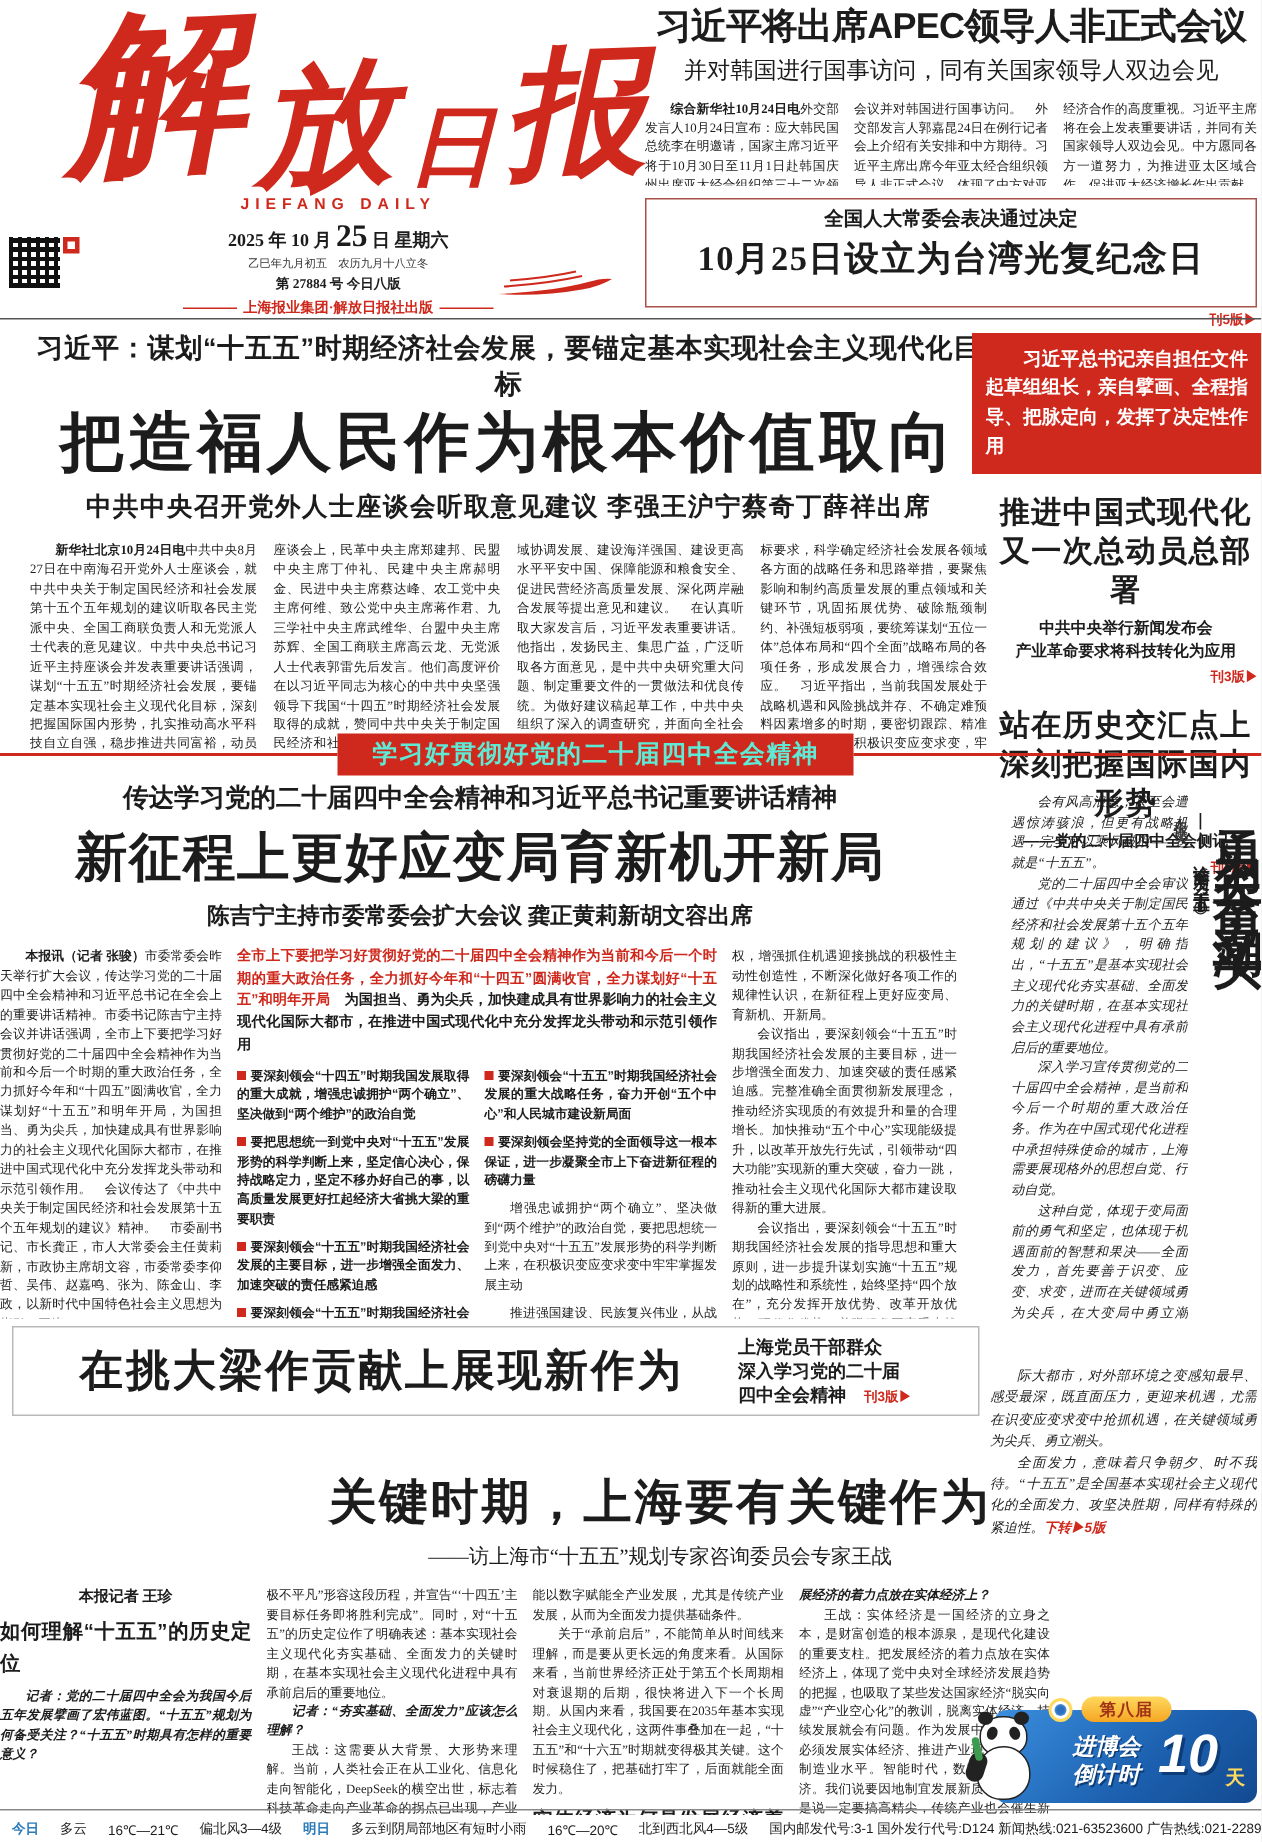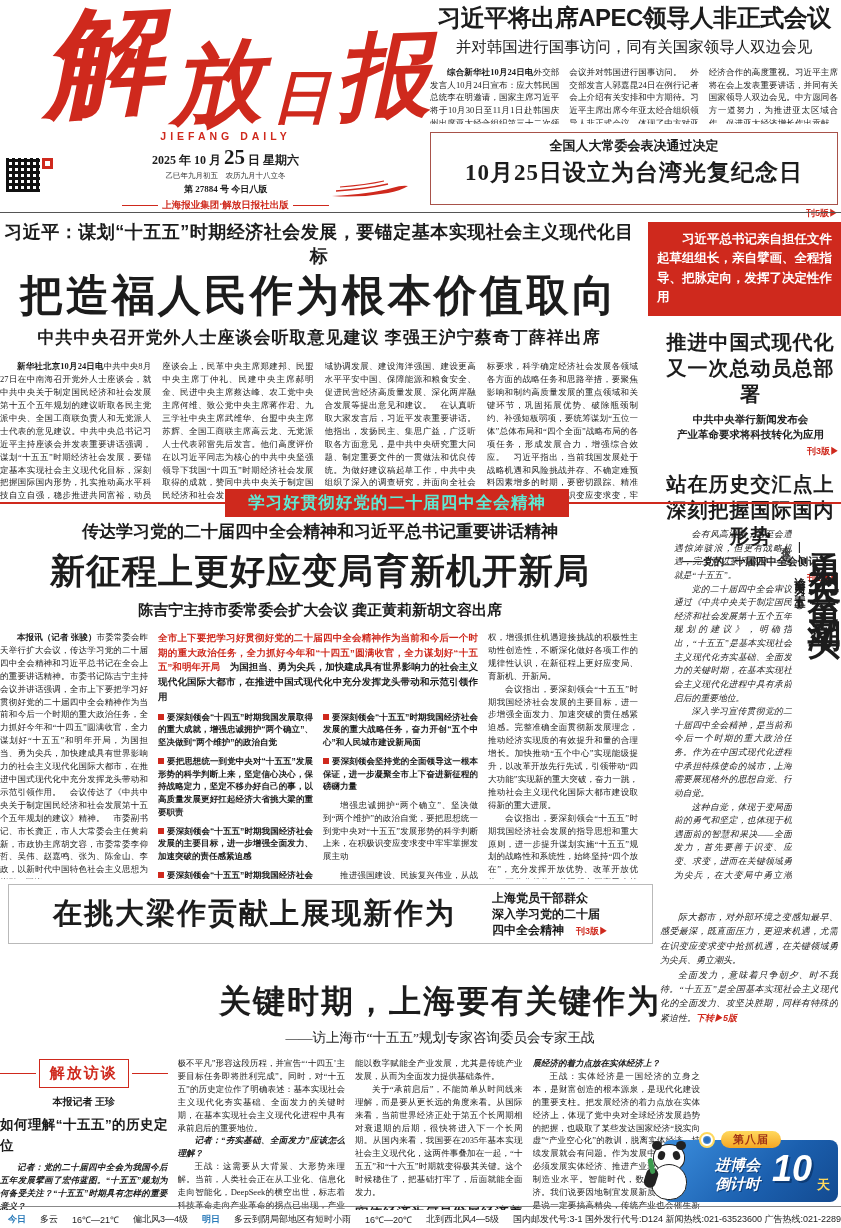--- a/index.html
+++ b/index.html
@@ -51,21 +51,21 @@
   .apec-cols{display:flex;gap:10px;margin-top:8px;height:58px;}
   .apec-cols>div{flex:1;}
   .tw-box{margin-top:8px;border:1.5px solid #a8524a;padding:4px 4px 16px;text-align:center;}
   .tw-k{font-size:13px;}
   .tw-h{font-size:23px;font-weight:bold;letter-spacing:1px;margin-top:2px;}
   .tw-ref{text-align:right;margin-top:2px;}
 
   .rule-top{left:0;top:212px;width:841px;border-top:1px solid #555;}
 
   
-  .main{left:0;top:220px;width:638px;text-align:center;}
+  .main{left:0;top:220px;width:638px;text-align:center;padding-left:20px;}
   .main-k{font-size:18px;letter-spacing:0.5px;}
   .main-h{font-size:43px;letter-spacing:3px;margin-top:4px;line-height:1.1;}
   .main-sub{font-size:17px;font-weight:bold;margin-top:7px;letter-spacing:1px;}
   .main-cols{display:flex;gap:11px;margin-top:11px;height:140px;text-align:left;}
   .main-cols>div{flex:1;}
 
   
   .sidebar{left:648px;top:222px;width:193px;}
   .quote{background:var(--red);color:#fff;padding:8px 9px;font-size:12.5px;line-height:1.55;
          font-family:"Liberation Sans",sans-serif;font-weight:bold;text-align:justify;}
@@ -324,23 +324,20 @@
       <div>深入学习党的二十届</div>
       <div><span>四中全会精神</span>　<span class="pref">刊3版▶</span></div>
     </div>
   </div>
 
   <div class="abs iv">
     <div class="iv-h hei">关键时期，上海要有关键作为</div>
     <div class="iv-sub">——访上海市“十五五”规划专家咨询委员会专家王战</div>
     <div class="iv-body">
       <div class="iv-c small just clip">
-        <div class="badge-wrap">
-            <span class="badge">解放访谈</span>
-          </div>
         <div class="rep">本报记者  王珍</div>
         <div class="qh">如何理解“十五五”的历史定位</div>
         <p class="ind qp">记者：党的二十届四中全会为我国今后五年发展擘画了宏伟蓝图。“十五五”规划为何备受关注？“十五五”时期具有怎样的重要意义？</p>
 
       </div>
       <div class="iv-c small just clip">
         <p>极不平凡”形容这段历程，并宣告“‘十四五’主要目标任务即将胜利完成”。同时，对“十五五”的历史定位作了明确表述：基本实现社会主义现代化夯实基础、全面发力的关键时期，在基本实现社会主义现代化进程中具有承前启后的重要地位。</p>
         <p class="ind qp">记者：“夯实基础、全面发力”应该怎么理解？</p>
         <p class="ind">王战：这需要从大背景、大形势来理解。当前，人类社会正在从工业化、信息化走向智能化，DeepSeek的横空出世，标志着科技革命走向产业革命的拐点已出现，产业革命要求将科技转化为应用，形成工业产品，走入消费市场。在这个大背景下，夯实基础很重要的一个方面，就是加强人工智能革命所需要的基础设施建设。有了这个基础，就</p>
       </div>

